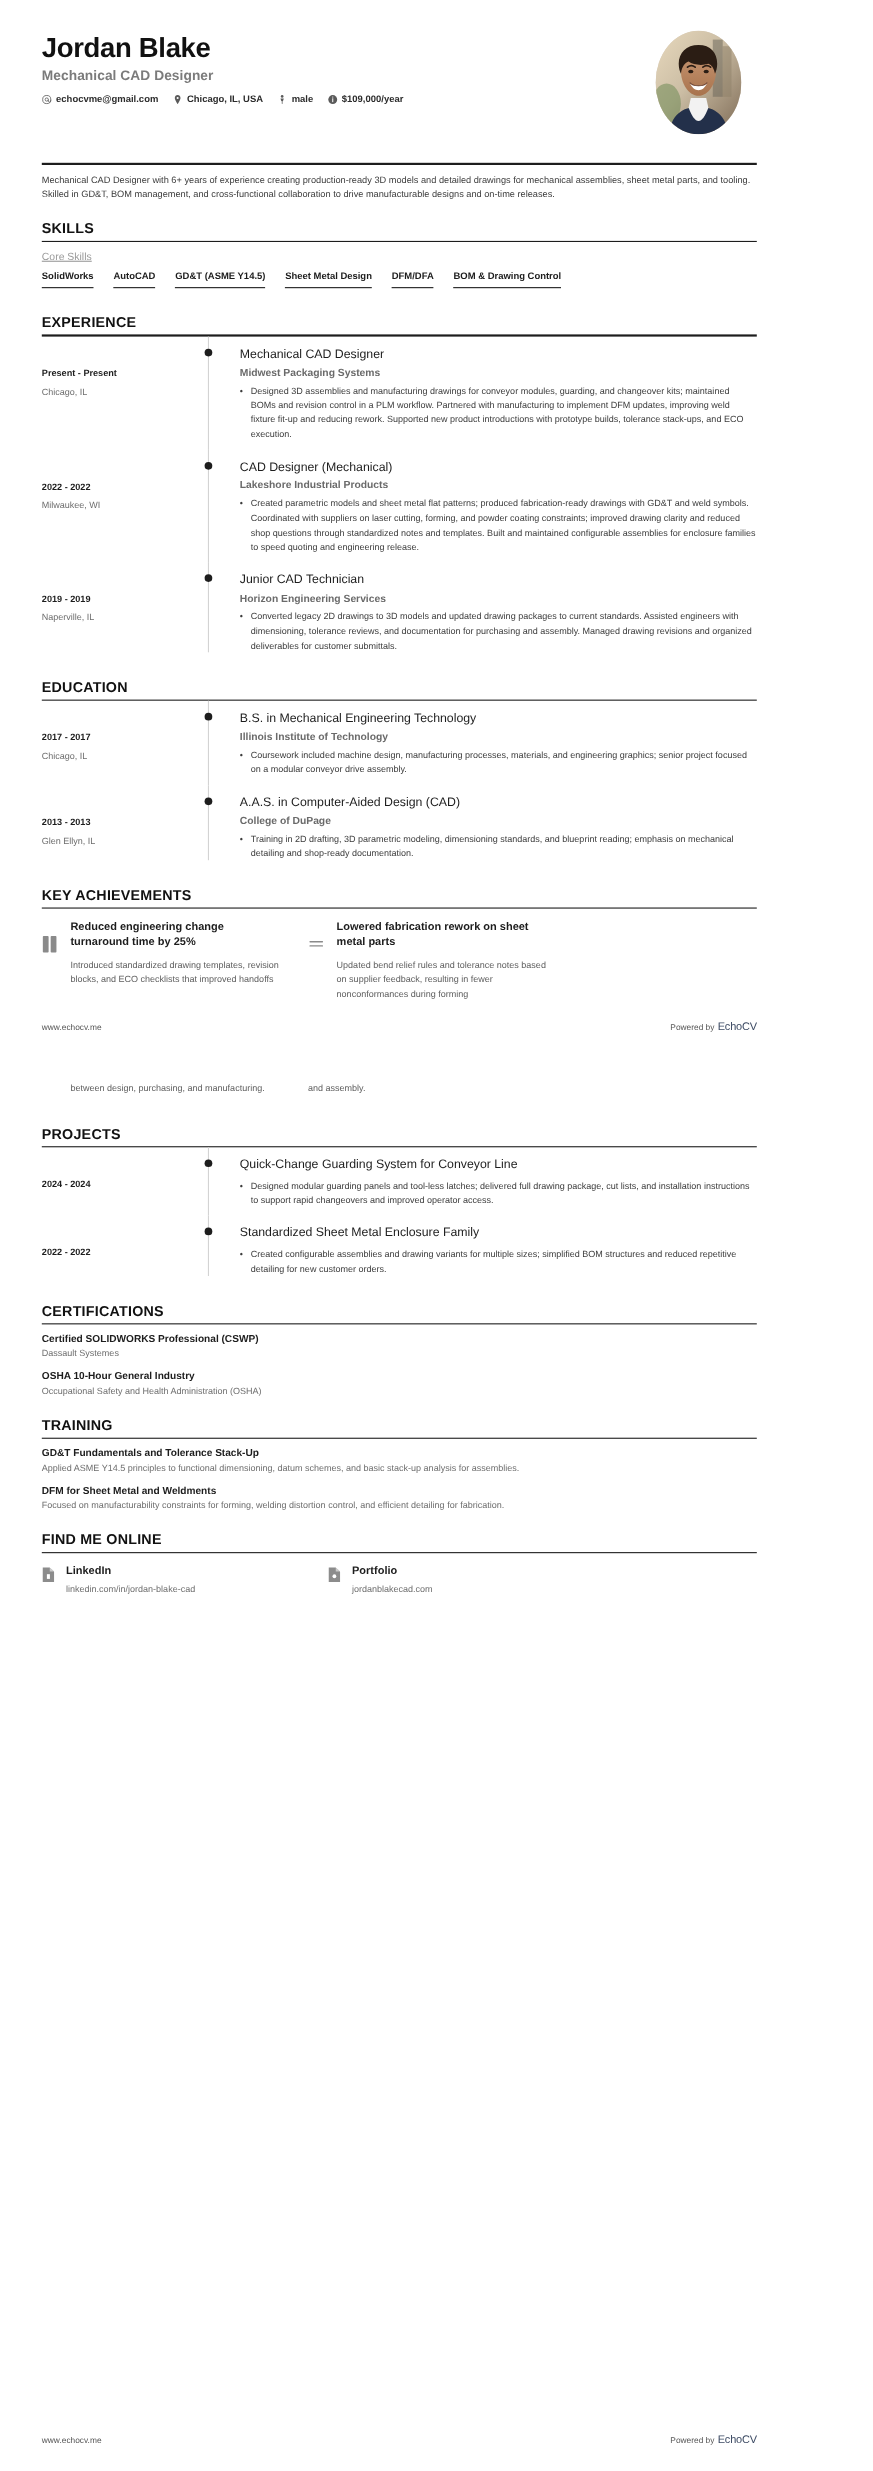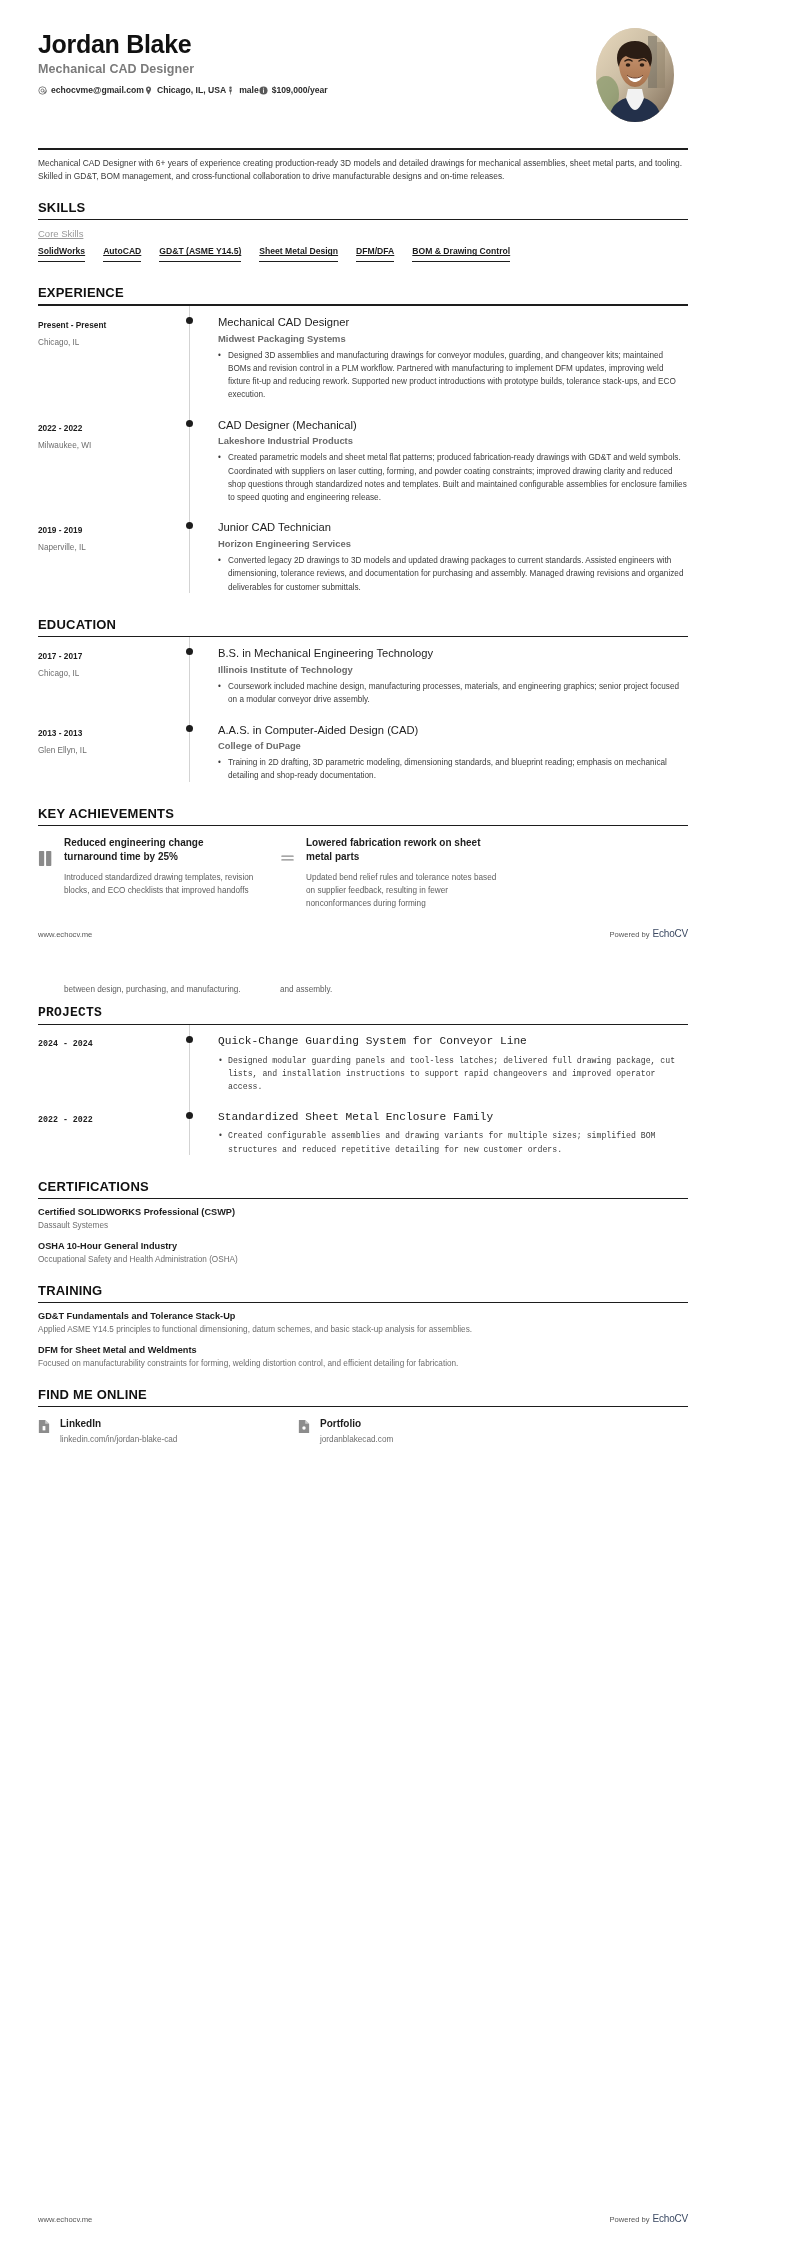--- a/index.html
+++ b/index.html
@@ -45,20 +45,21 @@
     font-size: 12.5px;
     font-weight: 700;
     color: #7b7b7b;
     margin-top: 4px;
     letter-spacing: 0.05px;
   }
   .contact-row {
     display: flex;
     flex-wrap: wrap;
     align-items: center;
+    gap: 13px;
     margin-top: 9px;
   }
   .contact-item {
     display: flex;
     align-items: center;
     gap: 4px;
     font-size: 8.6px;
     font-weight: 700;
     color: #2c2c2c;
     white-space: nowrap;
@@ -119,39 +120,38 @@
     font-size: 9.5px;
     color: #9a9a9a;
     margin-top: 8px;
     margin-bottom: 7px;
     text-decoration: underline;
   }
   .skill-chips {
     display: flex;
     flex-wrap: wrap;
     gap: 0 18px;
-    text-decoration: underline;
   }
   .skill-chip {
     font-size: 8.6px;
     font-weight: 700;
     color: #1d1d1d;
     padding-bottom: 5px;
     border-bottom: 1.4px solid #1d1d1d;
     margin-bottom: 7px;
   }
 
   
   .entry {
     display: flex;
     align-items: stretch;
   }
   .entry-meta {
     flex: 0 0 146px;
-    padding-top: 14px;
+    padding-top: 28px;
     padding-right: 8px;
   }
   .entry-date {
     font-size: 8.3px;
     font-weight: 700;
     color: #1d1d1d;
     white-space: nowrap;
   }
   .entry-loc {
     font-size: 8.2px;
@@ -601,21 +601,21 @@
 
   <div class="page-gap"></div>
 
   <div class="inner">
 
     <div class="ach-cont">
       <div class="ach-cont-col">between design, purchasing, and manufacturing.</div>
       <div class="ach-cont-col second">and assembly.</div>
     </div>
 
-    <div class="section" style="margin-top:8px;font-family:Liberation Mono, monospace;">
+    <div class="section" style="margin-top:26px;">
       <div class="section-head">PROJECTS</div>
       <div class="rule"></div>
 
       <div class="entry">
         <div class="entry-meta">
           <div class="entry-date">2024 - 2024</div>
         </div>
         <div class="entry-track">
             <span class="entry-dot"></span>
           </div>

